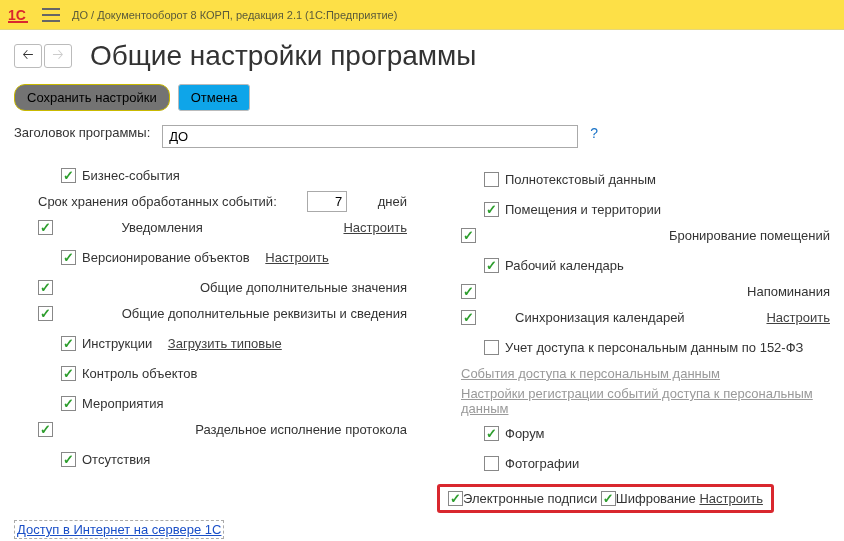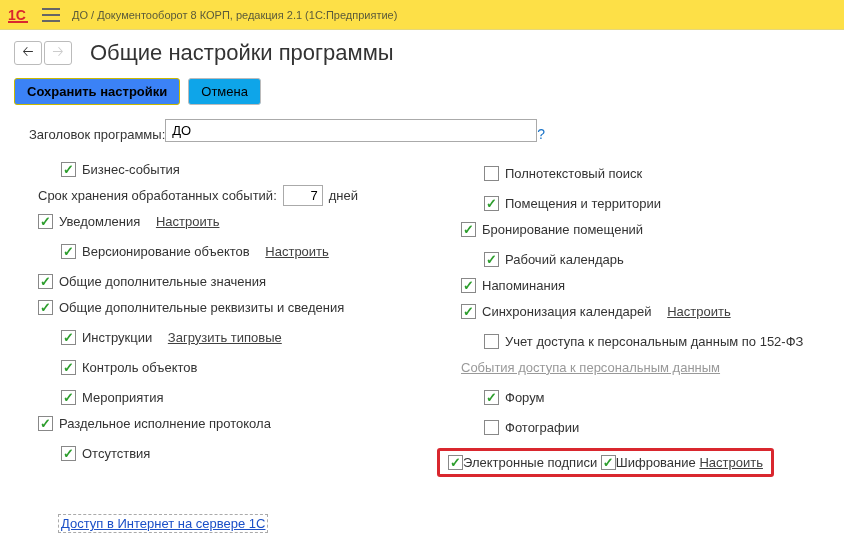--- a/index.html
+++ b/index.html
@@ -44,49 +44,50 @@
   .nav-btn {
     width: 28px; height: 24px;
     border: 1px solid #bbb;
     border-radius: 3px;
     background: #fff;
     display: flex; align-items: center; justify-content: center;
     cursor: pointer;
     font-size: 14px;
   }
   .nav-btn.disabled { color: #ccc; cursor: default; }
-  h1 { font-size: 22px; font-weight: normal; margin: 0; }
+  h1 { font-size: 28px; font-weight: normal; margin: 0; }
   .button-row { display: flex; gap: 8px; margin-bottom: 14px; }
   .btn {
     padding: 5px 12px;
     border: 1px solid #bbb;
     border-radius: 3px;
     background: #0ea5e9;
     cursor: pointer;
     font-size: 13px;
     font-family: inherit;
   }
   .btn-primary {
-    background: #3b82f6;
+    background: #737373;
     border-color: #c9b900;
-    font-weight: bold;
-  }
-  .header-row { display: flex; align-items: flex-end; gap: 0; margin-bottom: 14px; margin-left: 15px; }
+    font-weight: normal;
+    border-radius: 11px;
+  }
+  .header-row { display: flex; align-items: flex-start; gap: 12px; margin-bottom: 14px; }
   .text-input {
     border: 1px solid #aaa;
     padding: 3px 6px;
     font-size: 13px;
     font-family: inherit;
   }
-  .title-input { width: 372px; }
+  .title-input { width: 416px; }
   .help { color: #1a73c7; cursor: pointer; font-size: 14px; }
   .columns { display: flex; gap: 30px; }
   .col { flex: 1; }
   .row { display: flex; align-items: center; gap: 6px; min-height: 26px; padding-left: 47px; }
-  .indent1 { padding-left: 24px; }
+  .indent1 { padding-left: 24px; justify-content: space-between; }
   .cb {
     width: 15px; height: 15px;
     border: 1px solid #888;
     display: inline-flex;
     align-items: center;
     justify-content: center;
     cursor: pointer;
     background: #fff;
     flex-shrink: 0;
   }
@@ -103,23 +104,22 @@
   .highlight-box {
     border: 3px solid #d9272e;
     border-radius: 3px;
     display: inline-flex;
     align-items: center;
     padding: 4px 8px;
     margin-top: 4px;
   }
   .footer-link {
     position: absolute;
-    bottom: 10px;
+    bottom: 4px;
     left: 14px;
-    margin-left: 44px;
   }
   .footer-link a {
     color: #1a4fc7;
     text-decoration: underline;
     border: 1px dashed #aaa;
     padding: 1px 2px;
   }
   .spacer { height: 4px; }
 </style>
 </head>
@@ -203,21 +203,21 @@
       <div class="row">
           <span class="cb checked"></span>
           <span>Отсутствия</span>
         </div>
     </div>
 
     <div class="col">
       <div class="spacer"></div>
       <div class="row">
           <span class="cb"></span>
-          <span>Полнотекстовый поиск</span>
+          <span>Полнотекстовый данным</span>
         </div>
       <div class="spacer"></div>
       <div class="row">
           <span class="cb checked"></span>
           <span>Помещения и территории</span>
         </div>
       <div class="row indent1">
           <span class="cb checked"></span>
           <span>Бронирование помещений</span>
         </div>
@@ -231,20 +231,23 @@
           <span>Напоминания</span>
         </div>
       <div class="row indent1"><span class="cb checked"></span><span>Синхронизация календарей</span>&nbsp;<span class="link">Настроить</span></div>
       <div class="spacer"></div>
       <div class="row">
           <span class="cb"></span>
           <span>Учет доступа к персональным данным по 152-ФЗ</span>
         </div>
       <div class="row indent1">
           <span class="link disabled">События доступа к персональным данным</span>
+        </div>
+      <div class="row indent1">
+          <span class="link disabled">Настройки регистрации событий доступа к персональным данным</span>
         </div>
       <div class="spacer"></div>
       <div class="row">
           <span class="cb checked"></span>
           <span>Форум</span>
         </div>
       <div class="spacer"></div>
       <div class="row">
           <span class="cb"></span>
           <span>Фотографии</span>

